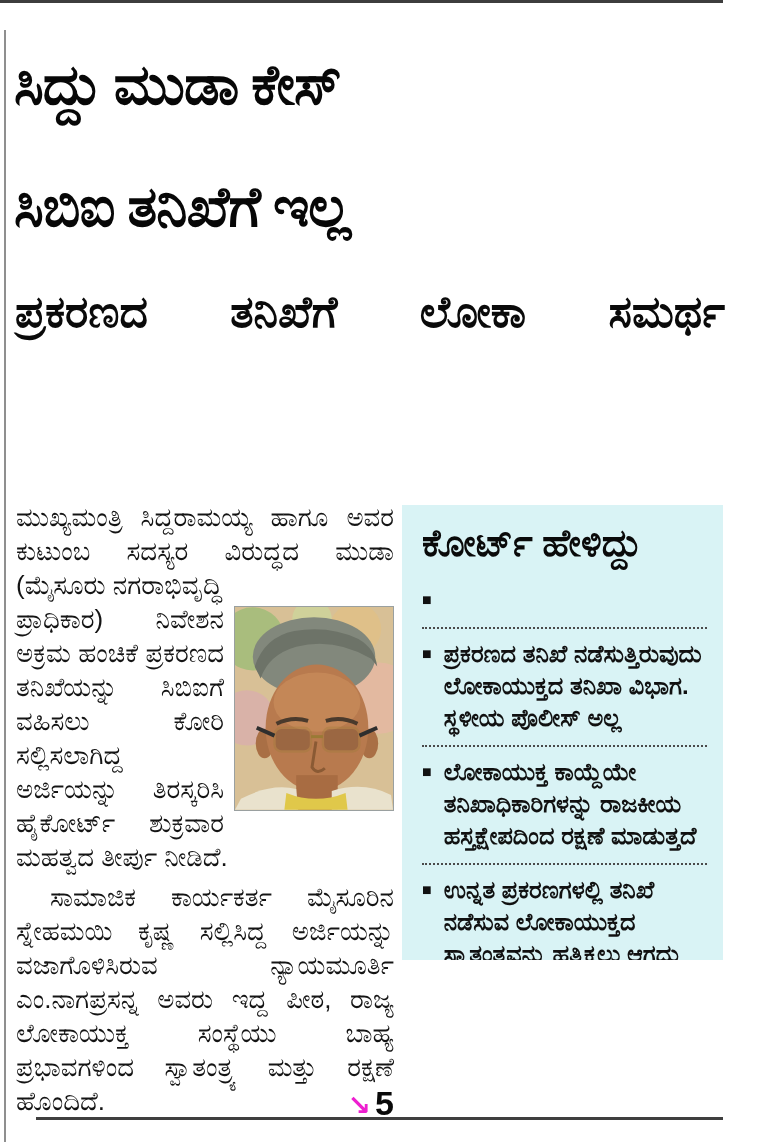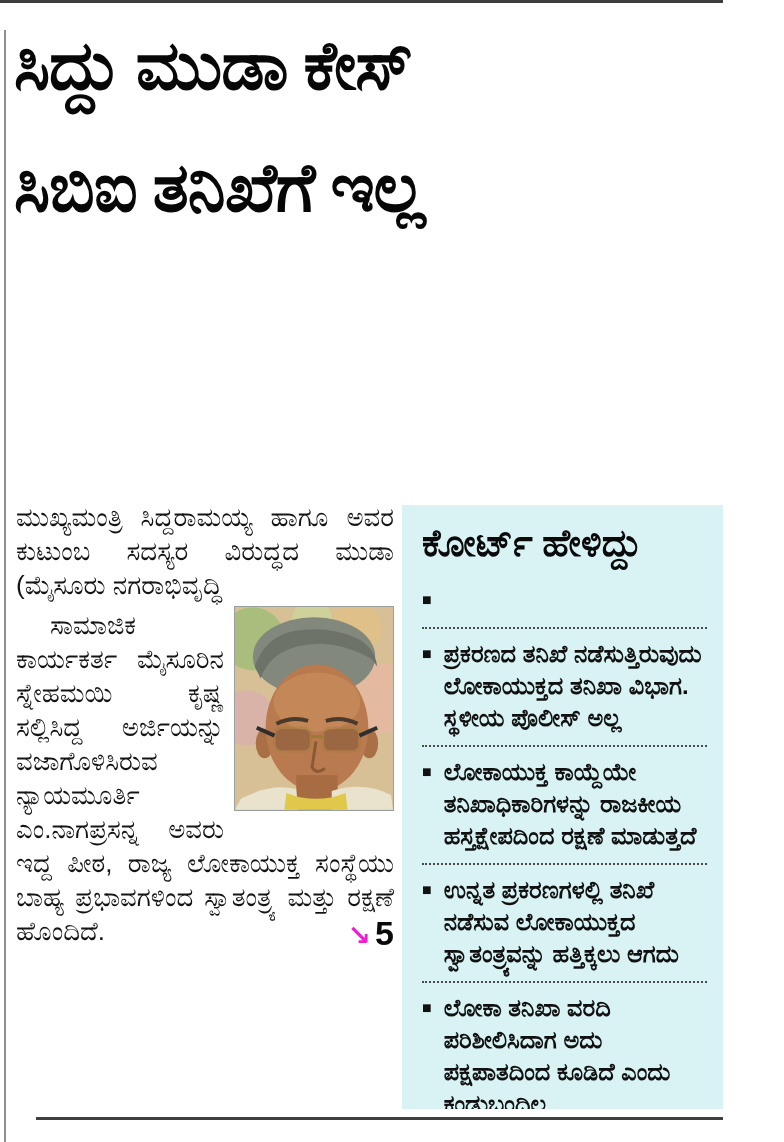--- a/index.html
+++ b/index.html
@@ -5,23 +5,23 @@
   html,body{margin:0;padding:0;background:#ffffff;}
   .page{
     position:relative;width:784px;height:1142px;background:#ffffff;overflow:hidden;
     font-family:"Liberation Sans","DejaVu Sans",sans-serif;color:#0d0d0d;
   }
   .top-rule{position:absolute;left:0;top:0;width:723px;height:3px;background:#3d3d3d;}
   .left-rule{position:absolute;left:4px;top:30px;width:2px;height:1112px;background:#8f8f8f;}
   .bottom-rule{position:absolute;left:36px;top:1117px;width:687px;height:3px;background:#3f3f3f;}
 
   .headline{
-    position:absolute;left:14px;top:5px;width:712px;
+    position:absolute;left:14px;top:24px;width:712px;
     font-family:"Liberation Serif","DejaVu Serif",serif;
-    font-weight:900;font-size:68px;line-height:122px;letter-spacing:-1px;color:#070707;
+    font-weight:900;font-size:56px;line-height:122px;letter-spacing:-1px;color:#070707;
   }
   .headline .hl-line{white-space:nowrap;}
 
   .subheadline{
     position:absolute;left:15px;top:278px;width:710px;
     font-family:"Liberation Serif","DejaVu Serif",serif;
     font-weight:800;font-size:44px;line-height:69px;color:#0a0a0a;
   }
   .subheadline .sh-line{text-align:justify;text-align-last:justify;}
 
@@ -39,21 +39,21 @@
     border:1px solid #9aa0a0;box-sizing:border-box;background:#d8c096;overflow:hidden;
   }
   .photo-frame svg{display:block;width:100%;height:100%;}
   .para2{margin:6px 0 0 0;text-indent:34px;}
   .jump-ref{float:right;margin-top:2px;white-space:nowrap;cursor:pointer;}
   .jump-ref .arrow{font-weight:900;font-size:28px;line-height:28px;}
   .jump-ref .pagenum{font-weight:bold;font-size:34px;color:#090909;margin-left:4px;
     font-family:"Liberation Sans","DejaVu Sans",sans-serif;}
 
   .sidebar{
-    position:absolute;left:402px;top:505px;width:321px;height:604px;box-sizing:border-box;
+    position:absolute;left:402px;top:505px;width:321px;height:455px;box-sizing:border-box;
     padding:14px 16px 0 20px;overflow:hidden;
   }
   .sidebar-title{
     font-family:"Liberation Serif","DejaVu Serif",serif;
     font-weight:900;font-size:38px;line-height:48px;color:#0a0a0a;margin:0 0 8px 0;
   }
   .s-item{display:flex;gap:12px;padding:9px 0 11px 0;font-size:24px;line-height:32px;
     font-weight:600;color:#111;text-align:left;}
   .s-item:not(:last-child){border-bottom:2px dotted #4a4a4a;}
   .s-item .marker{flex:0 0 auto;font-size:16px;line-height:32px;}
@@ -66,20 +66,21 @@
 
   <div class="top-rule"></div>
   <div class="left-rule"></div>
 
   <div class="headline">
     <div class="hl-line">ಸಿದ್ದು ಮುಡಾ ಕೇಸ್</div>
     <div class="hl-line">ಸಿಬಿಐ ತನಿಖೆಗೆ ಇಲ್ಲ</div>
   </div>
 
   <div class="subheadline">
+    <div class="sh-line">ಪ್ರಕರಣದ ತನಿಖೆಗೆ ಲೋಕಾ ಸಮರ್ಥ</div>
   </div>
 
   <div class="left-col">
 
     <div class="bodytext">
       <p class="para1a">ಮುಖ್ಯಮಂತ್ರಿ ಸಿದ್ದರಾಮಯ್ಯ ಹಾಗೂ ಅವರ ಕುಟುಂಬ ಸದಸ್ಯರ ವಿರುದ್ಧದ ಮುಡಾ (ಮೈಸೂರು ನಗರಾಭಿವೃದ್ಧಿ</p>
 
       <div class="wrapzone">
         <span class="photo-frame">
           <svg viewBox="0 0 160 205" xmlns="http://www.w3.org/2000/svg">
@@ -103,21 +104,21 @@
             <path d="M40,130 L22,122" stroke="#2e2e2e" stroke-width="4"></path>
             <path d="M126,130 L144,122" stroke="#2e2e2e" stroke-width="4"></path>
             <path d="M82,136 L78,162 Q83,170 91,163" stroke="#8a5a34" stroke-width="3" fill="none"></path>
             <path d="M66,181 Q84,190 102,181" stroke="#7c4430" stroke-width="5" fill="none"></path>
             <path d="M70,190 Q84,196 98,190" stroke="#9a5a40" stroke-width="3" fill="none" opacity="0.6"></path>
             <rect x="62" y="170" width="42" height="35" fill="#a86c42"></rect>
             <path d="M0,205 L6,194 Q36,178 62,184 L64,205 Z" fill="#e9e2cd"></path>
             <path d="M98,186 Q130,176 158,190 L160,205 L98,205 Z" fill="#e9e2cd"></path>
             <path d="M52,188 Q82,200 112,188 L114,205 L50,205 Z" fill="#e0c84a"></path>
           </svg>
-        </span>
+        </span><span>ಪ್ರಾಧಿಕಾರ) ನಿವೇಶನ ಅಕ್ರಮ ಹಂಚಿಕೆ ಪ್ರಕರಣದ ತನಿಖೆಯನ್ನು ಸಿಬಿಐಗೆ ವಹಿಸಲು ಕೋರಿ ಸಲ್ಲಿಸಲಾಗಿದ್ದ ಅರ್ಜಿಯನ್ನು ತಿರಸ್ಕರಿಸಿ ಹೈಕೋರ್ಟ್ ಶುಕ್ರವಾರ ಮಹತ್ವದ ತೀರ್ಪು ನೀಡಿದೆ.</span>
       </div>
 
       <p class="para2"><span>ಸಾಮಾಜಿಕ ಕಾರ್ಯಕರ್ತ ಮೈಸೂರಿನ ಸ್ನೇಹಮಯಿ ಕೃಷ್ಣ ಸಲ್ಲಿಸಿದ್ದ ಅರ್ಜಿಯನ್ನು ವಜಾಗೊಳಿಸಿರುವ ನ್ಯಾಯಮೂರ್ತಿ ಎಂ.ನಾಗಪ್ರಸನ್ನ ಅವರು ಇದ್ದ ಪೀಠ, ರಾಜ್ಯ ಲೋಕಾಯುಕ್ತ ಸಂಸ್ಥೆಯು ಬಾಹ್ಯ ಪ್ರಭಾವಗಳಿಂದ ಸ್ವಾತಂತ್ರ್ಯ ಮತ್ತು ರಕ್ಷಣೆ ಹೊಂದಿದೆ.</span>
         <span class="jump-ref">
           <span class="arrow" id="jump-arrow" style="color: rgb(238, 31, 208);">↘</span><span class="pagenum">5</span>
         </span>
       </p>
     </div>
   </div>
 

